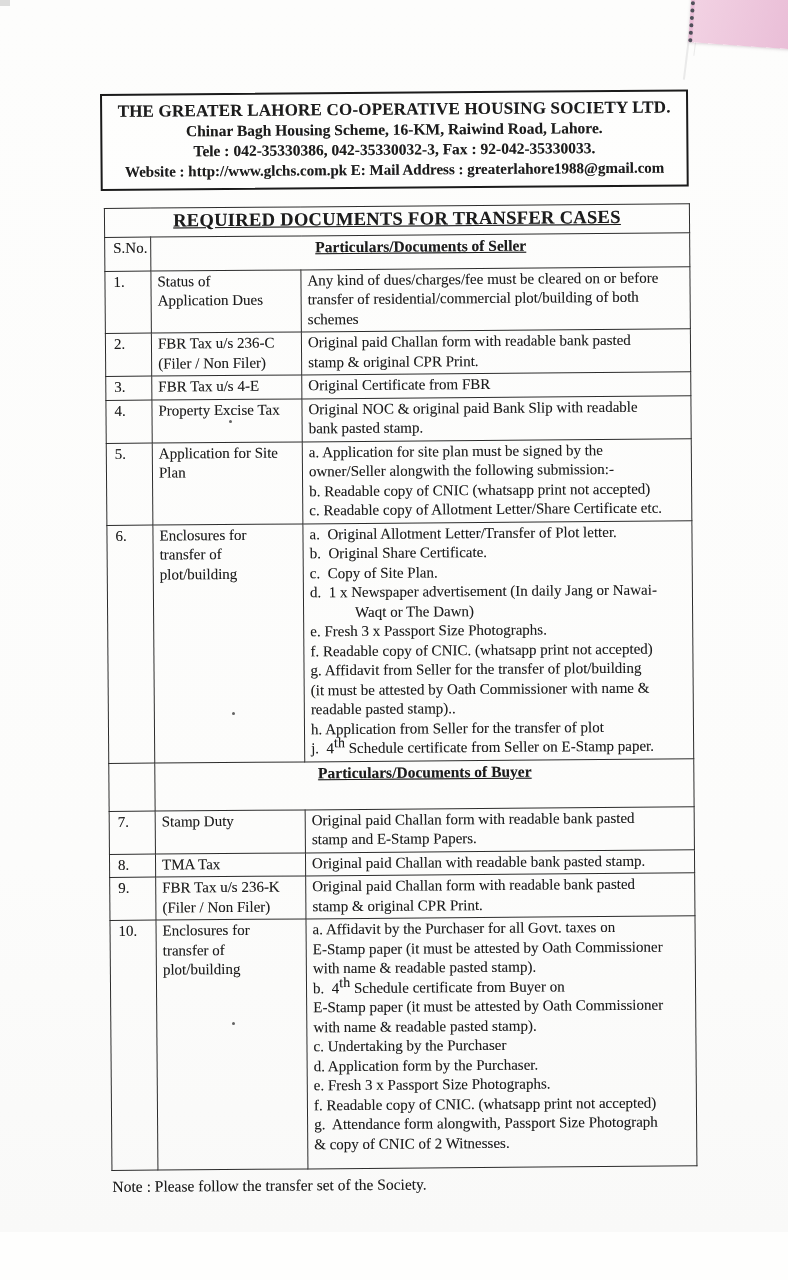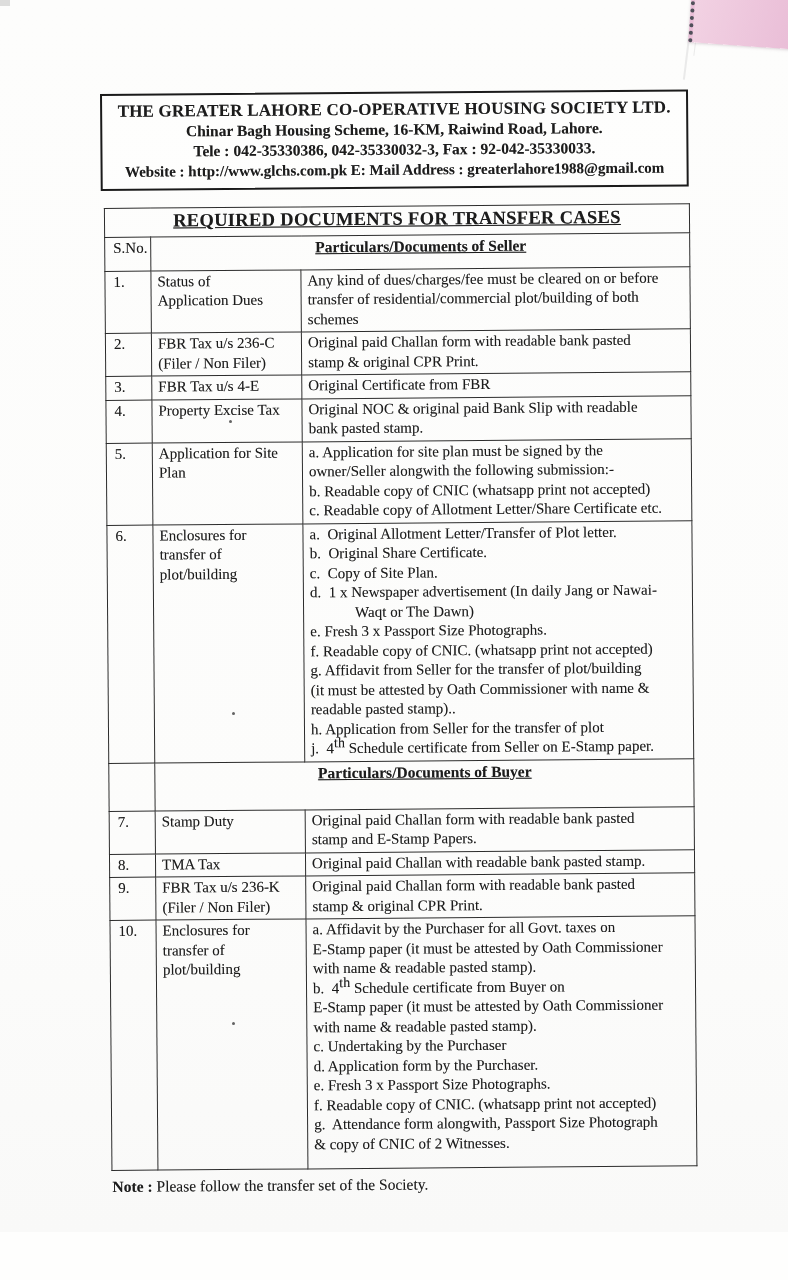--- a/index.html
+++ b/index.html
@@ -53,21 +53,21 @@
   .header-text{font-weight:bold;font-size:15.5px;text-decoration:underline;}
   td.sno-cell{padding-left:8px;}
   td.part-cell{white-space:pre-line;}
   td.docs-cell .doc-line{white-space:pre-wrap;}
   tr.buyer-header-row td{height:44px;}
   tr.buyer-header-row td.bh-cell{text-align:center;}
   td.last-pad{padding-bottom:14px;}
   sup{font-size:14px;line-height:0;}
 
   .note{margin:7px 0 0 4px;font-size:15.5px;}
-  .note-label{font-weight:bold;margin-top:28px;}
+  .note-label{font-weight:normal;margin-top:28px;}
 </style>
 </head>
 <body>
 
 <div class="page">
 
   <div class="corner-speck"></div>
   <div class="streak s1"></div>
   <div class="streak s2"></div>
   <div class="pink-tab"></div>

